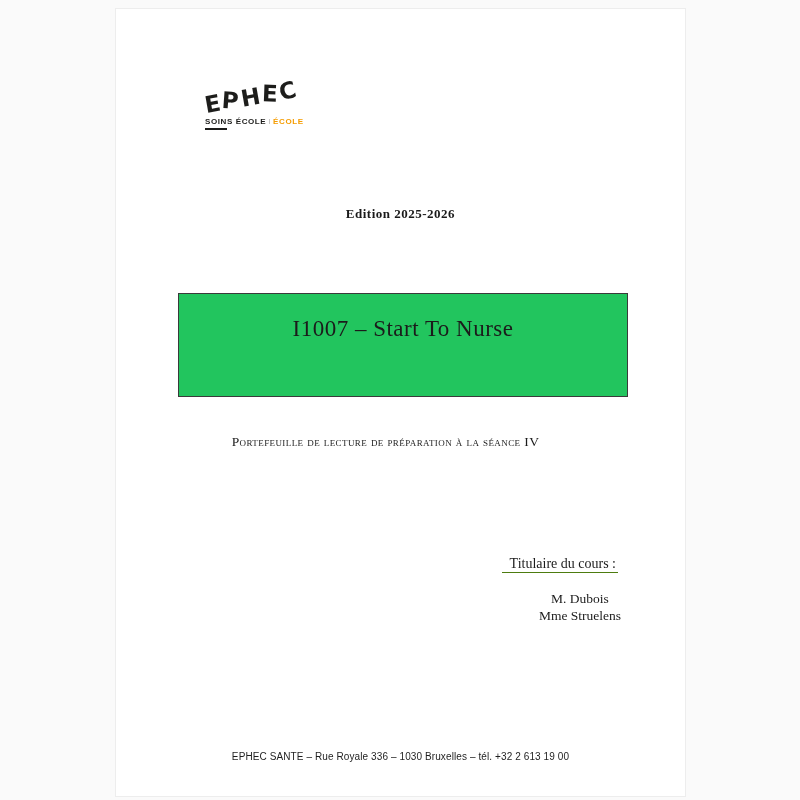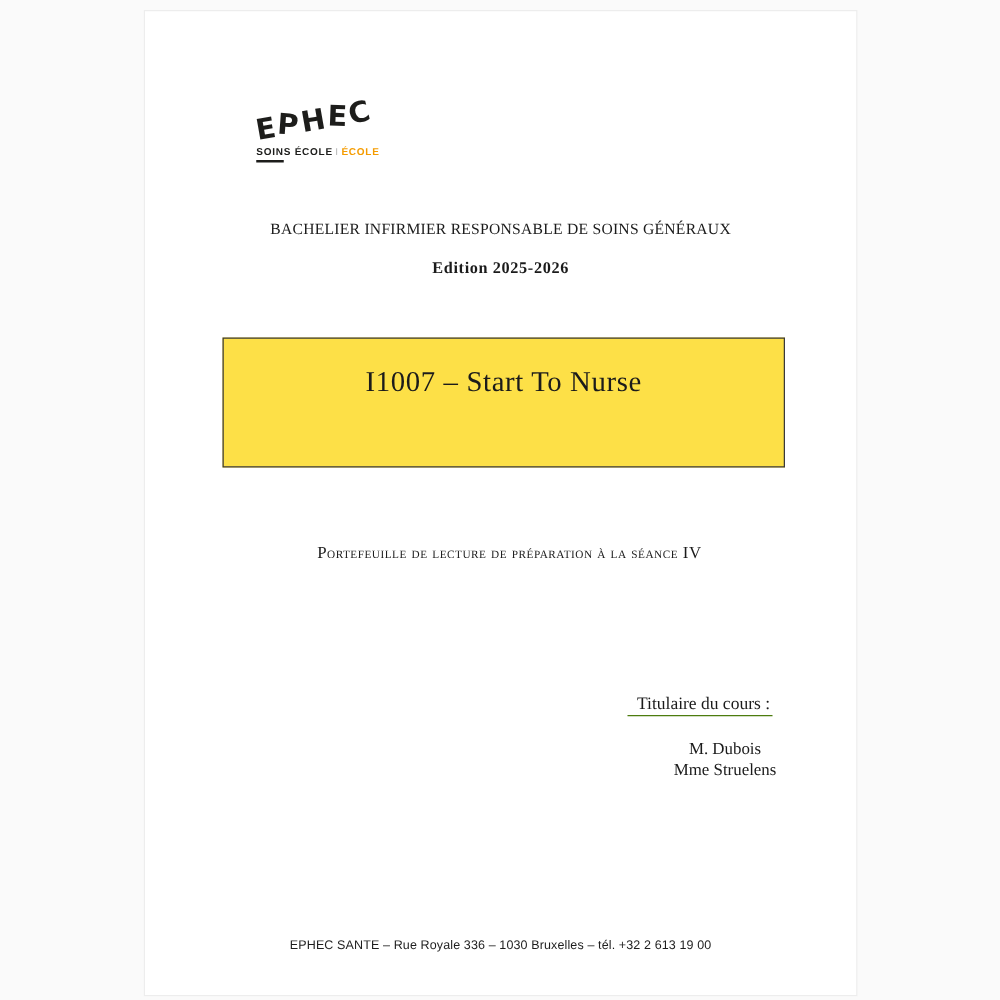--- a/index.html
+++ b/index.html
@@ -85,37 +85,37 @@
     width: 571px;
     text-align: center;
     font-size: 13px;
     font-weight: bold;
     letter-spacing: 0.5px;
   }
   
   .course-box {
     position: absolute;
     left: 178px;
-    top: 270px;
+    top: 293px;
     width: 450px;
     height: 104px;
     border: 1px solid #3a3a3a;
     box-sizing: border-box;
-    background: #fde047;
+    background: #22c55e;
   }
   .course-box .course-title {
     margin-top: 22px;
     text-align: center;
     font-size: 23px;
     letter-spacing: 0.5px;
   }
   
   .subtitle {
     position: absolute;
-    left: 122px;
+    left: 100px;
     top: 434px;
     width: 571px;
     text-align: center;
     font-variant: small-caps;
     font-size: 13.5px;
     letter-spacing: 0.4px;
     white-space: nowrap;
   }
   
   .instructor-heading {
@@ -160,21 +160,20 @@
   <div class="page"></div>
 
   <div class="logo-brand">
     <span>E</span><span>P</span><span>H</span><span>E</span><span>C</span>
   </div>
   <div class="logo-tagline">
     <span>SOINS ÉCOLE</span><span class="sep">I</span><span class="sante">ÉCOLE</span>
   </div>
   <div class="logo-underline"></div>
 
-  <div class="program-title">BACHELIER INFIRMIER RESPONSABLE DE SOINS GÉNÉRAUX</div>
   <div class="edition">Edition 2025-2026</div>
 
   <div class="course-box">
     <div class="course-title">I1007 – Start To Nurse</div>
   </div>
 
   <div class="subtitle">Portefeuille de lecture de préparation à la séance IV</div>
 
   <div class="instructor-heading">
     <span class="underlined">Titulaire du cours :</span>

